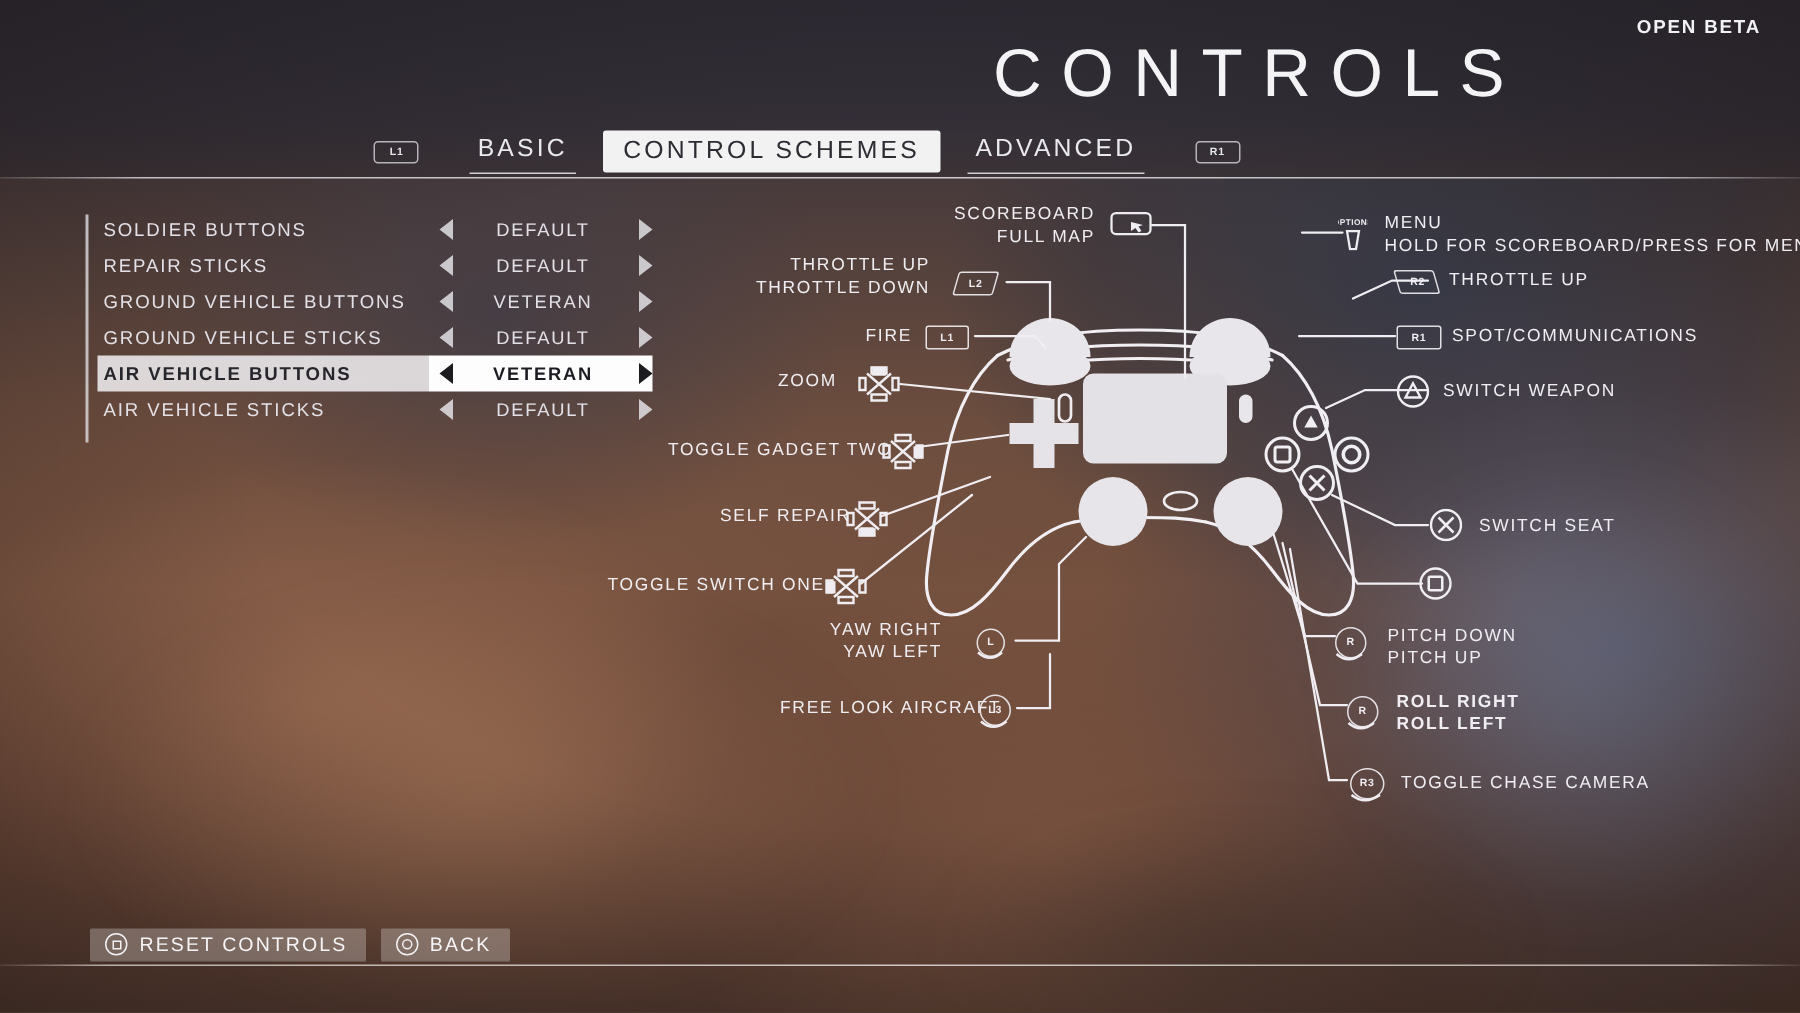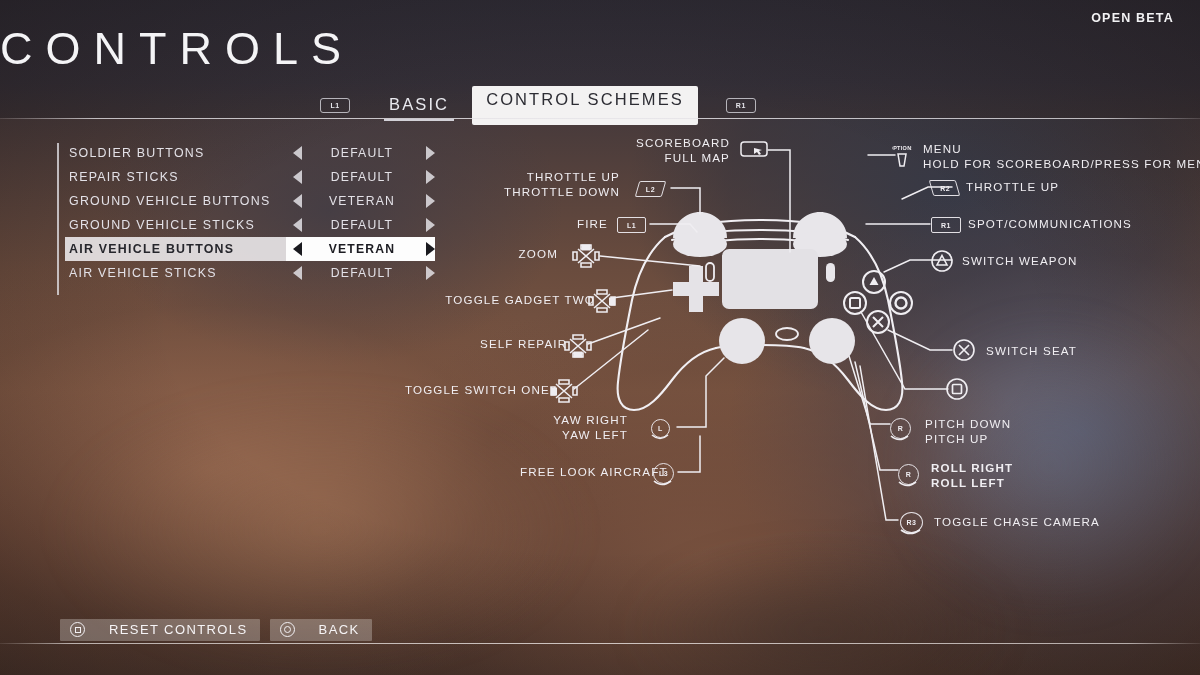--- a/index.html
+++ b/index.html
@@ -46,21 +46,21 @@
     background:radial-gradient(ellipse 80% 75% at 50% 48%, rgba(0,0,0,0) 45%, rgba(20,12,10,0.42) 100%);
   }
 
   
   .open-beta{
     position:absolute;right:26px;top:11px;
     font-size:12.5px;letter-spacing:1.2px;font-weight:bold;
     color:#f2f2f4;
   }
   .page-title{
-    position:absolute;left:0;top:23px;width:1016px;text-align:left;
+    position:absolute;left:0;top:23px;width:1016px;text-align:right;
     font-size:45px;letter-spacing:13px;font-weight:300;color:#f4f4f6;
     font-family:"Liberation Sans", sans-serif;
   }
   .tabbar{
     position:absolute;left:0;top:86px;width:1076px;
     display:flex;align-items:center;justify-content:center;gap:0px;
   }
   .bump{
     border:1px solid rgba(225,225,232,0.75);
     border-radius:3px;
@@ -73,21 +73,21 @@
     position:relative;
     padding:4px 17px 7px 17px;
     font-size:16.5px;letter-spacing:2.1px;color:#e9e9ef;font-weight:400;
     white-space:nowrap;
   }
   .tab .rule{
     position:absolute;left:12px;right:12px;bottom:0;height:1.5px;background:rgba(235,235,242,0.85);
   }
   .tab.active{
     background:#f3f2f2;color:#2c2c33;border-radius:2px;
-    padding:4px 14px 16px 14px;margin:0 6px;
+    padding:4px 14px 5px 14px;margin:0 6px;
   }
   .tabbar .bump.left{margin-right:22px;}
   .tabbar .bump.right{margin-left:22px;}
   .header-rule{
     position:absolute;left:0;top:118px;width:1200px;height:1px;
     background:linear-gradient(90deg, rgba(210,206,208,0.15) 0%, rgba(226,224,228,0.80) 8%, rgba(230,228,232,0.85) 50%, rgba(226,224,228,0.78) 92%, rgba(210,206,208,0.15) 100%);
   }
 
   
   .list-wrap{position:absolute;left:54px;top:141px;width:392px;}
@@ -158,21 +158,21 @@
 
   
   .footer-rule{
     position:absolute;left:0;top:643px;width:1200px;height:1.4px;
     background:linear-gradient(90deg, rgba(214,208,206,0.10) 0%, rgba(232,226,224,0.72) 6%, rgba(236,230,228,0.80) 50%, rgba(232,226,224,0.70) 94%, rgba(214,208,206,0.10) 100%);
   }
   .footer{
     position:absolute;left:60px;top:619px;display:flex;align-items:center;gap:10px;
   }
   .fbtn{
-    display:flex;align-items:center;gap:24px;
+    display:flex;align-items:center;gap:8px;
     background:rgba(236,232,230,0.30);
     padding:3px 12px 4px 10px;
     border-radius:1px;
   }
   .fbtn .ftxt{
     font-size:13px;letter-spacing:1.4px;color:#f6f4f6;
   }
   .fic{
     width:15px;height:15px;border-radius:50%;
     border:1.5px solid #f3f1f4;
@@ -201,20 +201,24 @@
     <div class="bump left">
       <span>L1</span>
     </div>
     <div class="tab">
       <span>BASIC</span>
       <div class="rule"></div>
     </div>
     <div class="tab active">
       <span>CONTROL SCHEMES</span>
       
+    </div>
+    <div class="tab">
+      <span>ADVANCED</span>
+      <div class="rule"></div>
     </div>
     <div class="bump right">
       <span>R1</span>
     </div>
   </div>
   <div class="header-rule"></div>
 
   <div class="list-wrap">
     <div class="list-spine"></div>
 

